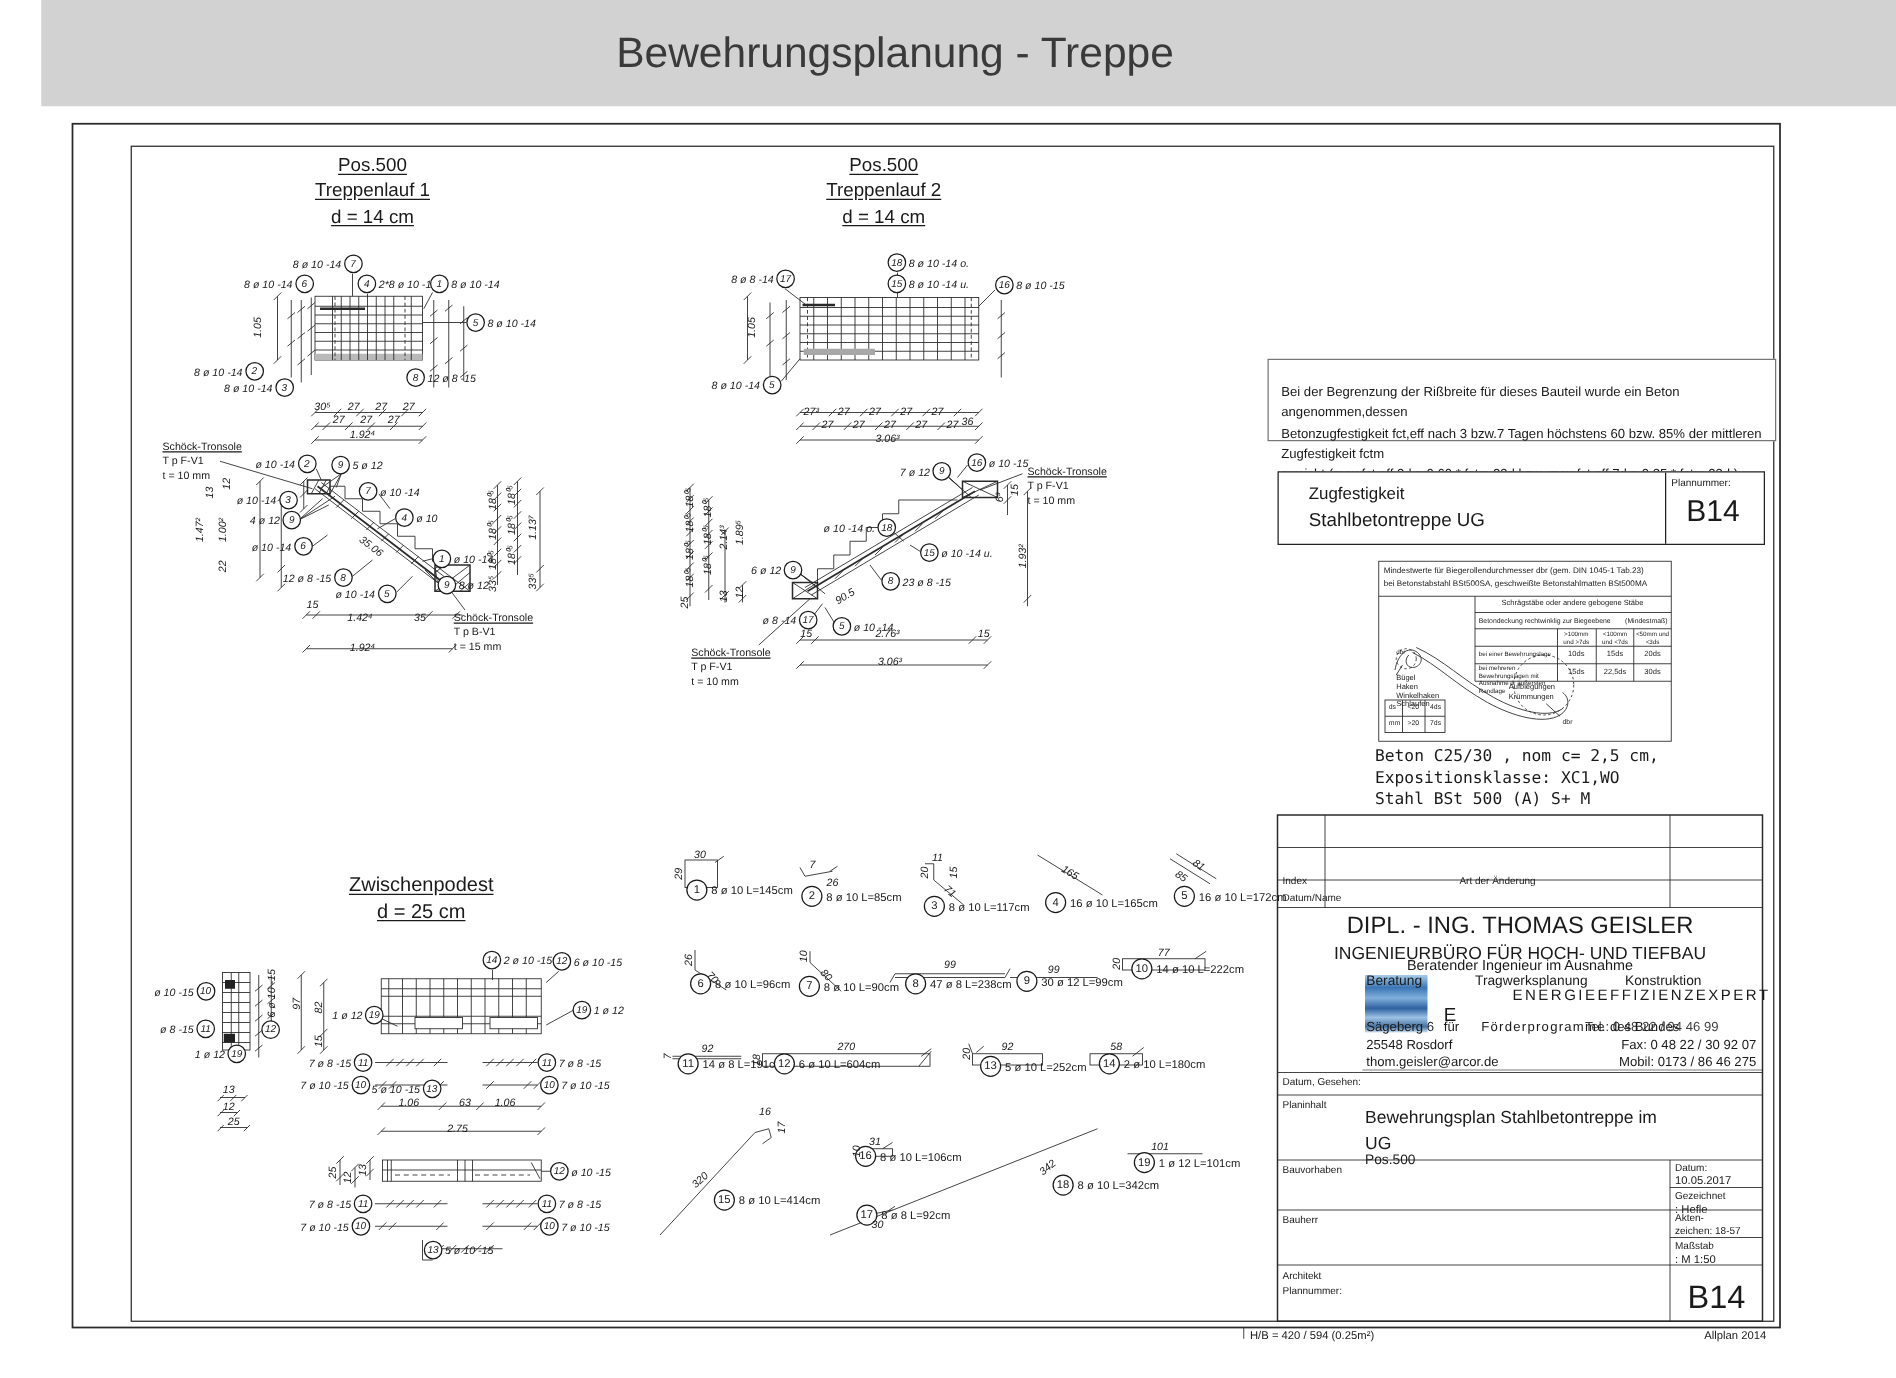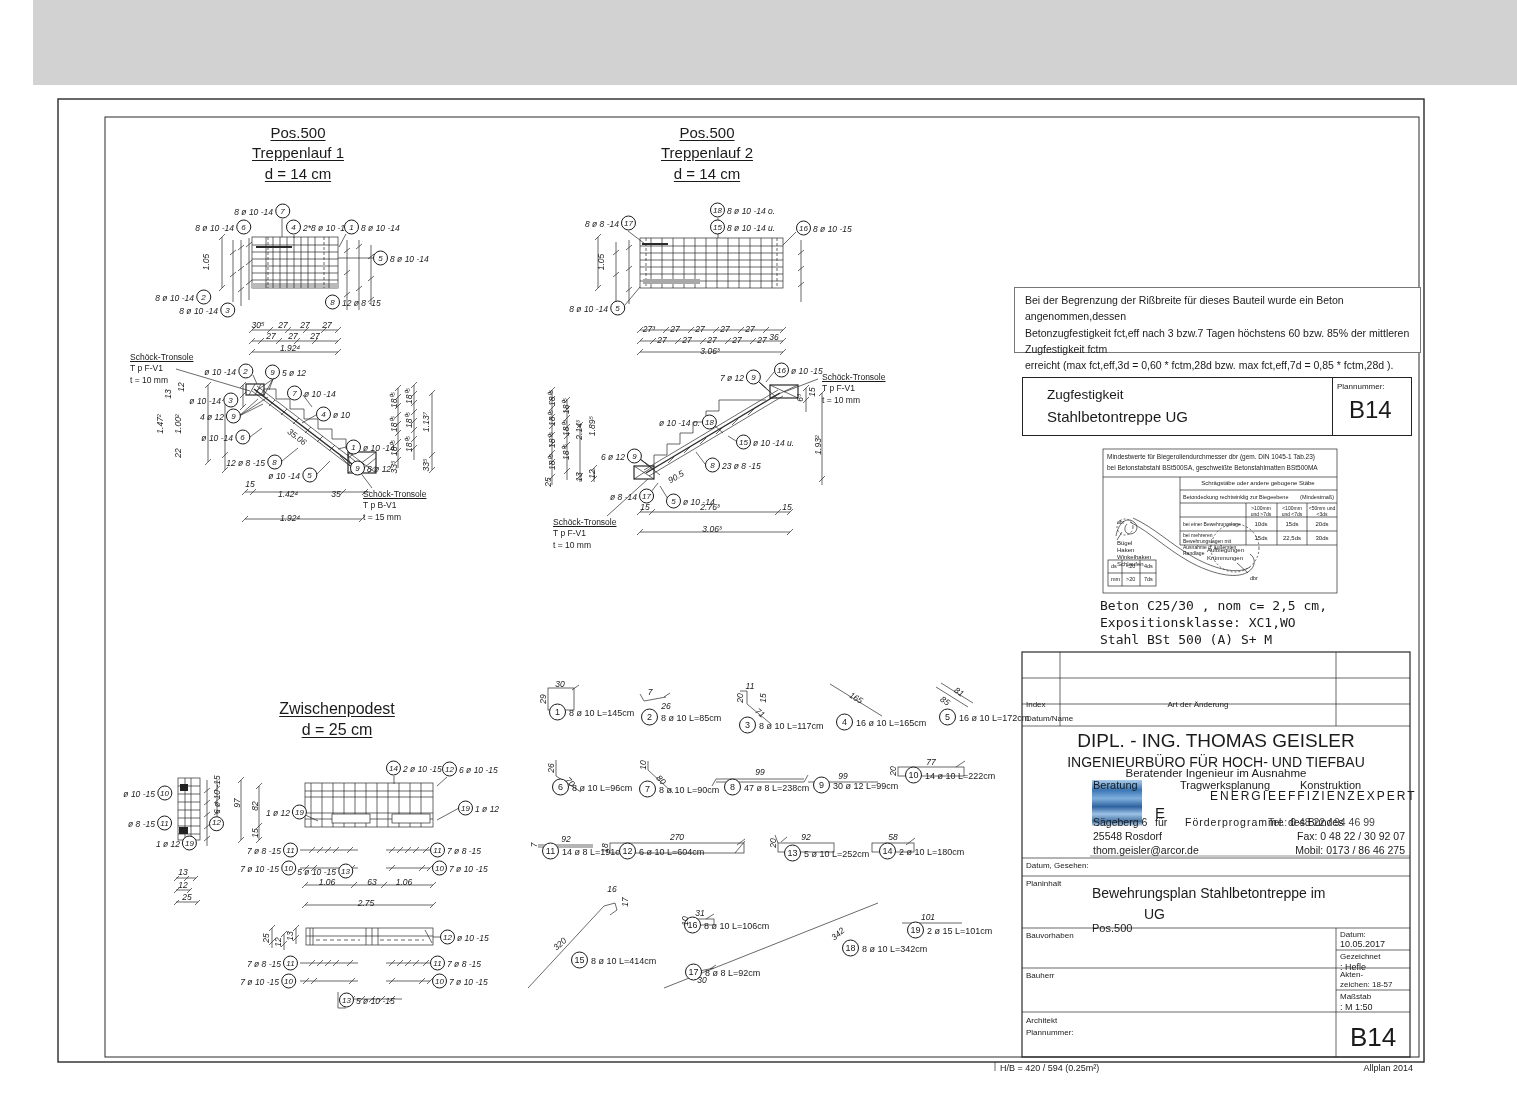--- a/index.html
+++ b/index.html
@@ -25,38 +25,39 @@
   .co-r{transform:translate(-8px,-50%);}
   .co-l{transform:translate(calc(-100% + 8px),-50%);}
   .co-v{flex-direction:column;align-items:center;transform:translate(-8px,calc(-100% + 8px));}
   .co-v .co-label{writing-mode:vertical-rl;transform:rotate(180deg);}
   .co-circle{box-sizing:border-box;width:15px;height:15px;border:1px solid #1a1a1a;border-radius:50%;background:#fff;display:flex;align-items:center;justify-content:center;font-size:8px;line-height:1;flex:none;}
   .sched{position:absolute;display:flex;align-items:center;gap:3px;font-size:9px;white-space:nowrap;transform:translate(-9px,-50%);}
   .sched .co-circle{width:17px;height:17px;font-size:9px;}
   .schock{position:absolute;font-size:8.5px;line-height:1.35;white-space:nowrap;}
   .schock .u{text-decoration:underline;}
   .notebox{position:absolute;border:1px solid #555;background:#fff;display:flex;flex-direction:column;justify-content:center;text-align:center;}
-  .risspara{position:absolute;border:1px solid #777;background:#fff;font-size:10.5px;line-height:1.55;padding:4px 10px;box-sizing:border-box;}
+  .risspara{position:absolute;border:1px solid #777;background:#fff;font-size:10.5px;line-height:1.55;padding:18px 10px;box-sizing:border-box;}
   .planbox{position:absolute;border:1px solid #222;background:#fff;}
   .t{position:absolute;white-space:nowrap;}
   .t8{font-size:8px;} .t9{font-size:9px;} .t10{font-size:10.5px;}
   .t6{font-size:6px;} .t5{font-size:5px;} .t55{font-size:5.5px;}
   .mono{font-family:"DejaVu Sans Mono",monospace;}
   .ctr{transform:translateX(-50%);}
   .rgt{transform:translateX(-100%);}
   .logo{position:absolute;left:1092px;top:780px;width:50px;height:46px;
     background:linear-gradient(180deg,#a9cdeb 0%,#3b76b5 22%,#7fb0dd 40%,#2f62a0 58%,#9dc2e6 74%,#44719f 90%,#cfe2f2 100%);}
   .wrap2{white-space:normal;}
 </style>
 </head>
 <body>
 
 <div id="stage">
 
   <div class="titlebar"></div>
+  <div class="title-text">Bewehrungsplanung - Treppe</div>
 
   <svg class="lines" width="1517" height="1102" viewBox="0 0 1517 1102">
     <g fill="none" stroke="#2a2a2a" stroke-width="0.7">
 
       <rect x="58" y="99" width="1366" height="963" stroke-width="1.4"></rect>
       <rect x="105" y="117" width="1314" height="940" stroke-width="1"></rect>
       <path d="M995,1062V1071"></path>
 
       <rect x="252" y="237" width="86" height="51"></rect>
       <rect x="252" y="283" width="86" height="5" fill="#b9b9b9" stroke="none"></rect>
@@ -292,21 +293,21 @@
   <div class="t t10" style="left:1185px;top:816px;letter-spacing:1px">Förderprogramme</div>
   <div class="t t10" style="left:1288px;top:816px">des Bundes</div>
   <div class="t t10" style="left:1268px;top:816px;opacity:.85">Tel.: 0 48 22 / 94 46 99</div>
   <div class="t t10" style="left:1093px;top:830px">25548 Rosdorf</div>
   <div class="t t10 rgt" style="left:1405px;top:830px">Fax: 0 48 22 / 30 92 07</div>
   <div class="t t10" style="left:1093px;top:844px">thom.geisler@arcor.de</div>
   <div class="t t10 rgt" style="left:1405px;top:844px">Mobil: 0173 / 86 46 275</div>
   <div class="t t8" style="left:1026px;top:861px">Datum, Gesehen:</div>
   <div class="t t8" style="left:1026px;top:879px">Planinhalt</div>
   <div class="t" style="left:1092px;top:885px;font-size:14px">Bewehrungsplan Stahlbetontreppe im</div>
-  <div class="t" style="left:1144px;top:906px;font-size:14px">UG</div>
+  <div class="t" style="left:1092px;top:906px;font-size:14px">UG</div>
   <div class="t" style="left:1092px;top:922px;font-size:11px">Pos.500</div>
   <div class="t t8" style="left:1026px;top:931px">Bauvorhaben</div>
   <div class="t t8" style="left:1340px;top:930px">Datum:</div>
   <div class="t t9" style="left:1340px;top:939px">10.05.2017</div>
   <div class="t t8" style="left:1340px;top:952px">Gezeichnet</div>
   <div class="t t9" style="left:1340px;top:962px">: Hefle</div>
   <div class="t t8" style="left:1026px;top:971px">Bauherr</div>
   <div class="t t8" style="left:1340px;top:970px">Akten-</div>
   <div class="t t8" style="left:1340px;top:980px">zeichen: 18-57</div>
   <div class="t t8" style="left:1340px;top:992px">Maßstab</div>
@@ -590,21 +591,21 @@
   <div class="sched" style="left:694px;top:972px">
       <span class="co-circle">17</span>
       <span class="co-label">8 ø 8 L=92cm</span>
     </div>
   <div class="sched" style="left:851px;top:948px">
       <span class="co-circle">18</span>
       <span class="co-label">8 ø 10 L=342cm</span>
     </div>
   <div class="sched" style="left:916px;top:930px">
       <span class="co-circle">19</span>
-      <span class="co-label">2 ø 15 L=101cm</span>
+      <span class="co-label">1 ø 12 L=101cm</span>
     </div>
 
   <i class="dim v" style="left:206px;top:262px">1.05</i>
   <i class="dim" style="left:258px;top:325px">30⁵</i>
   <i class="dim" style="left:283px;top:325px">27</i>
   <i class="dim" style="left:305px;top:325px">27</i>
   <i class="dim" style="left:327px;top:325px">27</i>
   <i class="dim" style="left:271px;top:336px">27</i>
   <i class="dim" style="left:293px;top:336px">27</i>
   <i class="dim" style="left:315px;top:336px">27</i>

